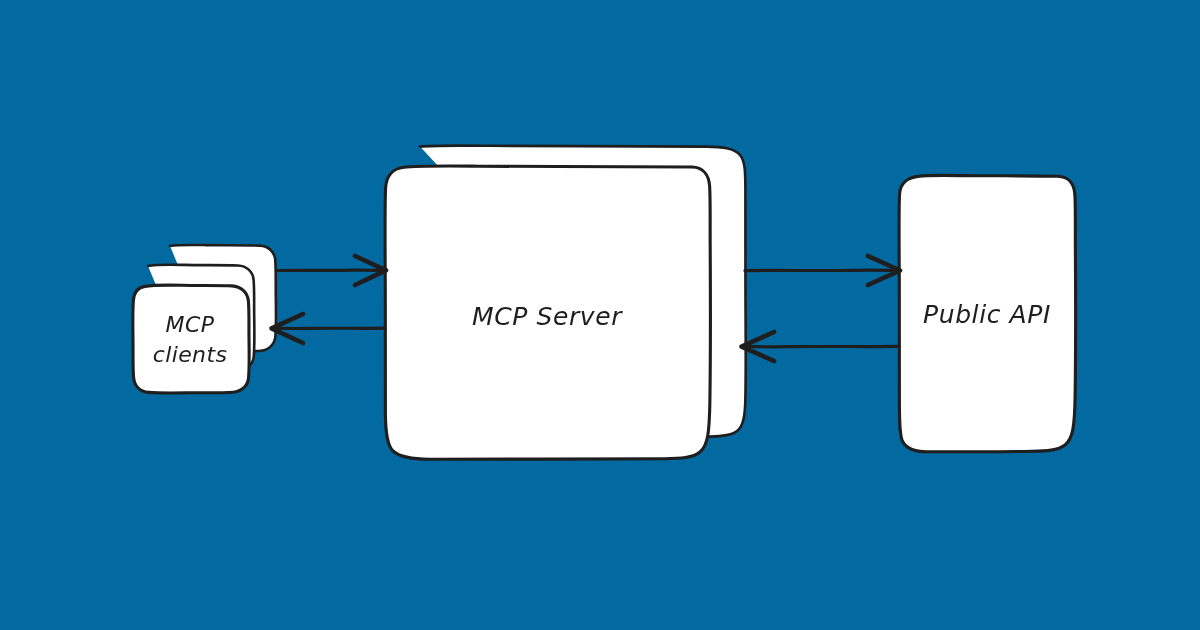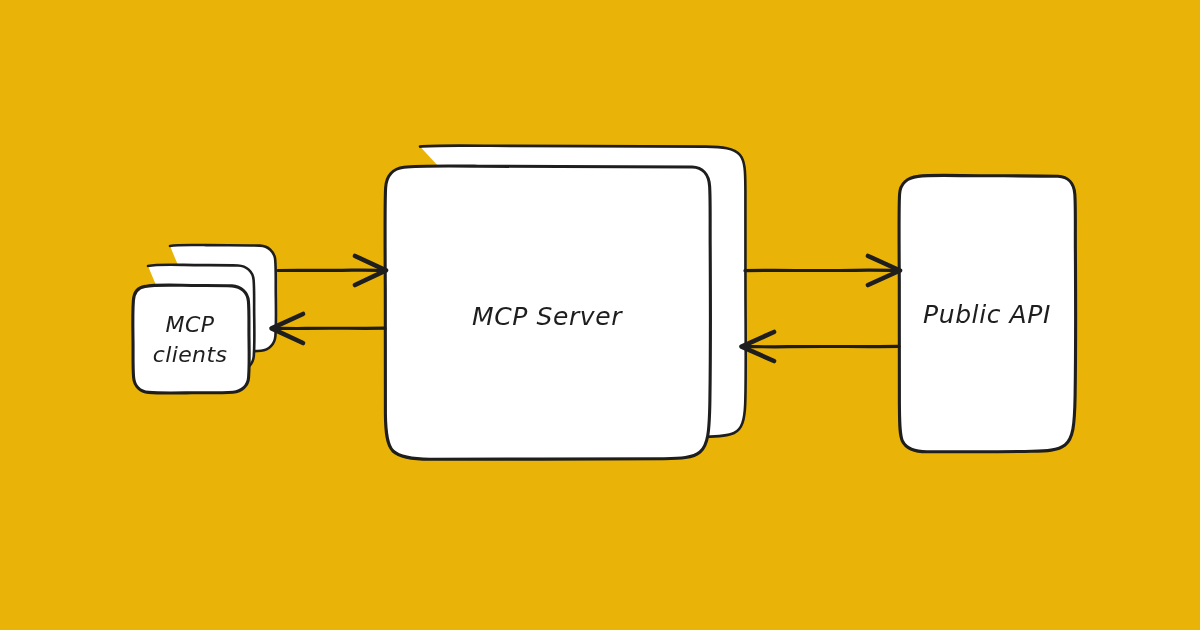--- a/index.html
+++ b/index.html
@@ -7,21 +7,21 @@
     padding: 0;
     background: #ffffff;
   }
   body {
     font-family: "DejaVu Sans", sans-serif;
   }
   #canvas-wrap {
     position: relative;
     width: 1200px;
     height: 630px;
-    background: #eab308;
+    background: #0369a1;
     overflow: hidden;
   }
   #diagram-svg {
     display: block;
     width: 1200px;
     height: 630px;
   }
   .sketch-shape {
     fill: #ffffff;
     stroke: #1e1e1e;

